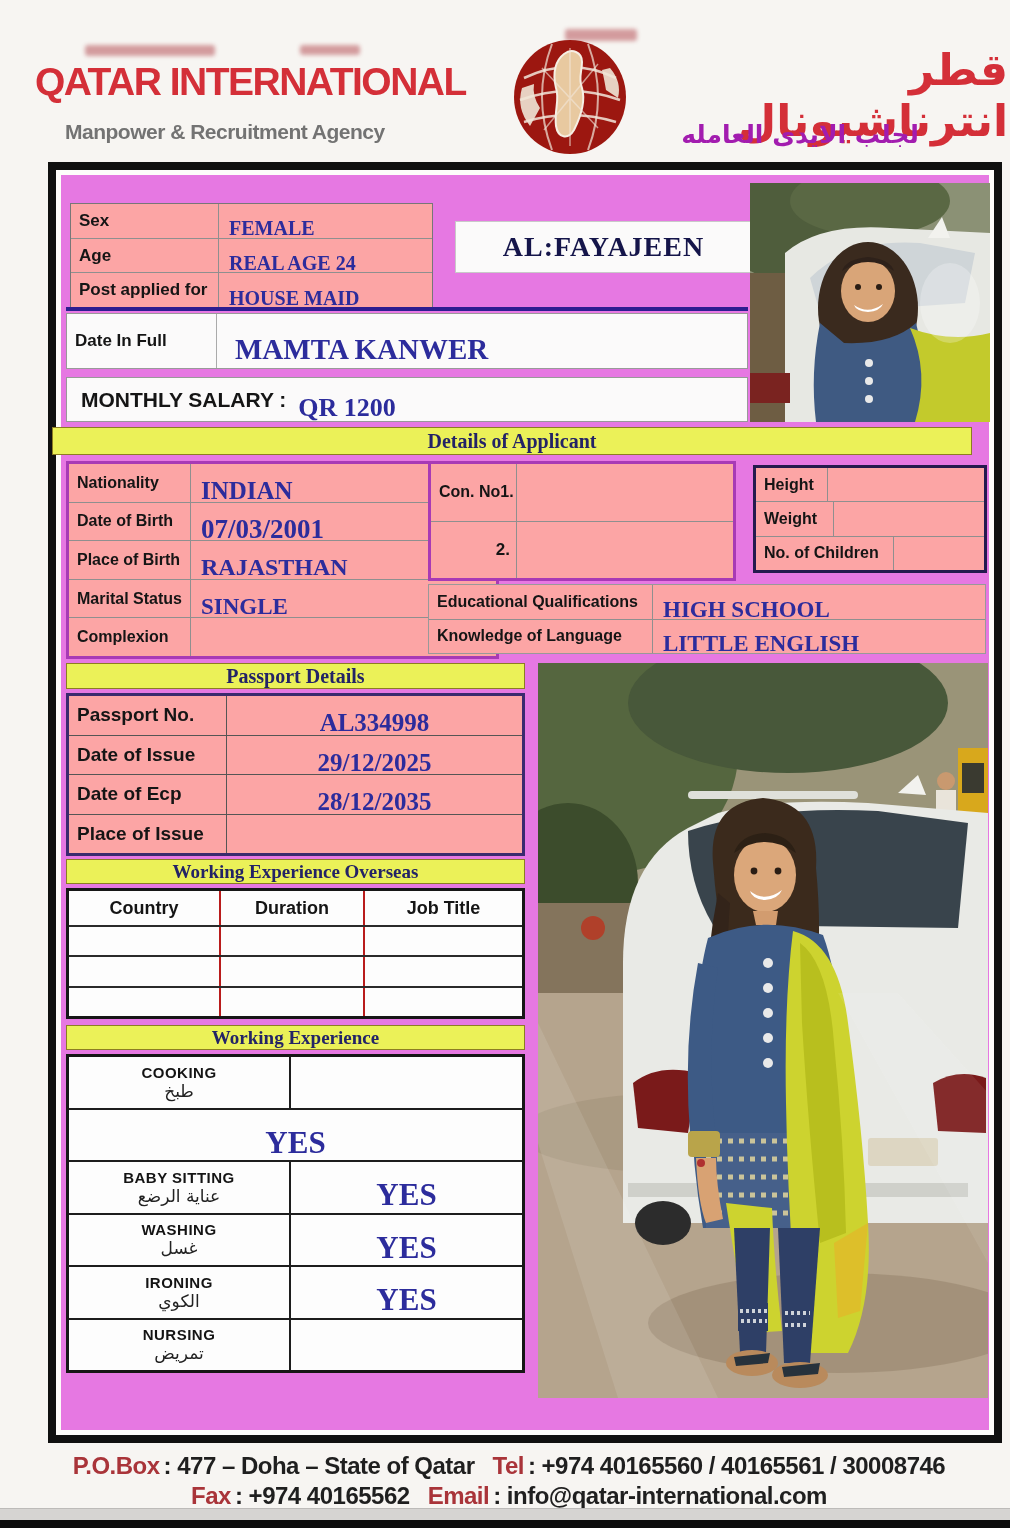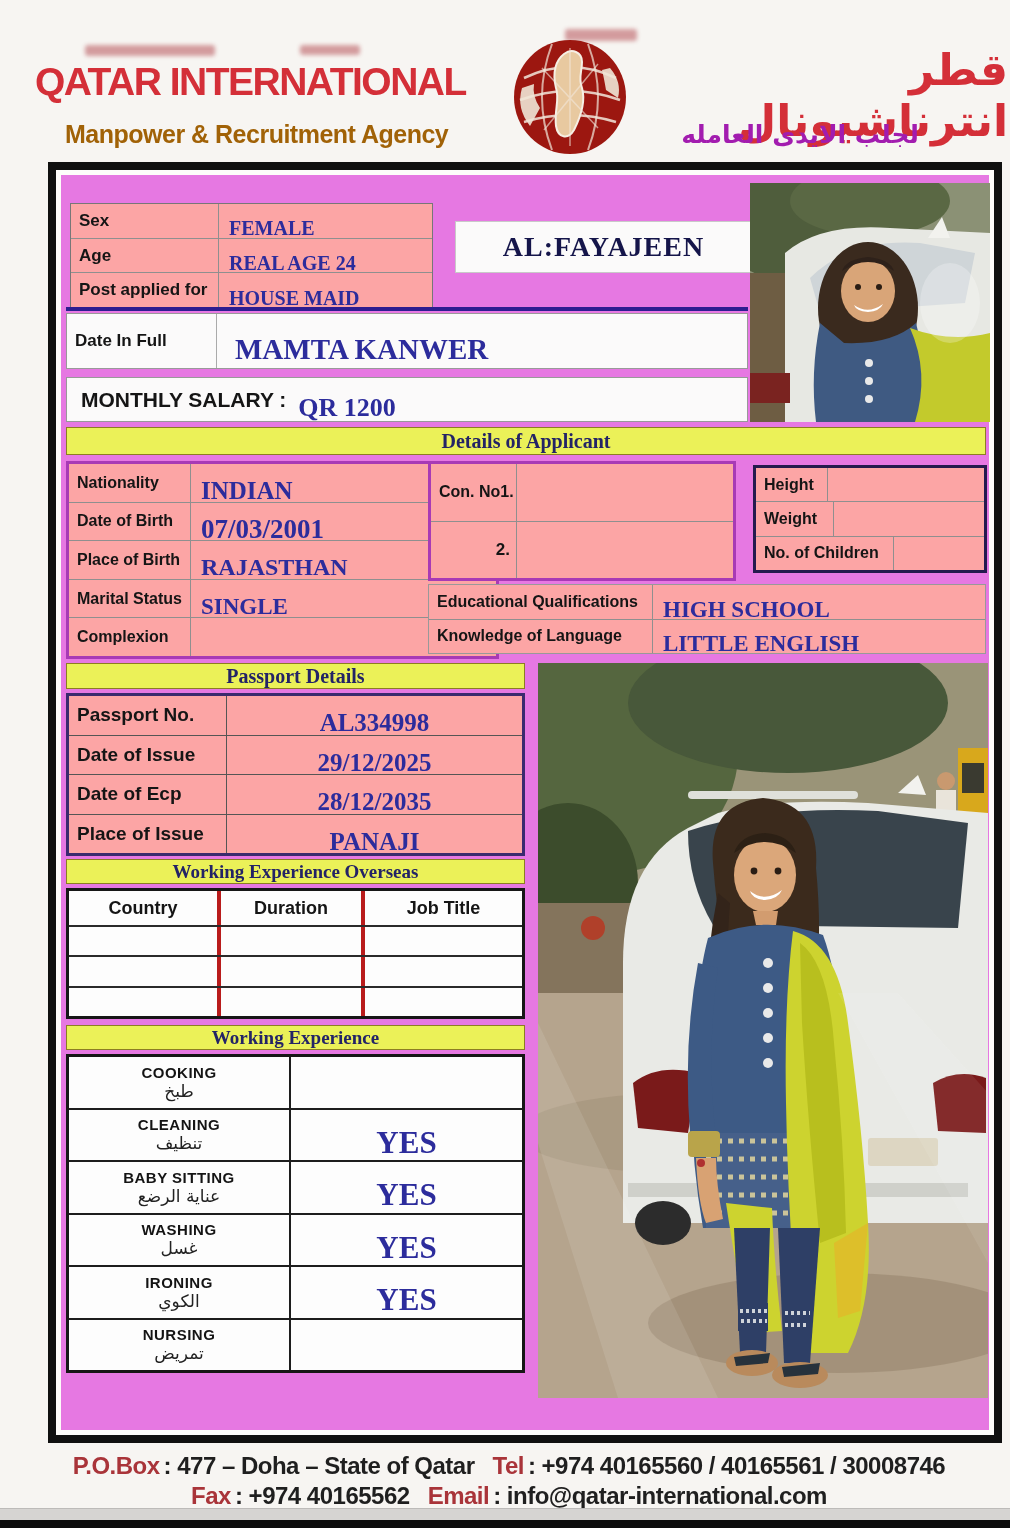--- a/index.html
+++ b/index.html
@@ -2,21 +2,21 @@
 <html><head>
 <meta charset="utf-8">
 <style>
   html,body{margin:0;padding:0;background:#e9e7e4;}
   .page{position:relative;width:1010px;height:1528px;background:#f7f5f2;overflow:hidden;
         font-family:"Liberation Sans",sans-serif;}
   .abs{position:absolute;}
 
   
   .brand-title{font-weight:bold;font-size:39px;letter-spacing:-1.5px;color:#d42f38;}
-  .brand-sub{font-weight:bold;font-size:25px;color:#a16207;letter-spacing:-0.5px;}
+  .brand-sub{font-weight:bold;font-size:21px;color:#737373;letter-spacing:-0.5px;}
   .brand-ar{font-weight:bold;font-size:44px;color:#d42f38;text-align:right;direction:rtl;
             font-family:"DejaVu Sans","Liberation Sans",sans-serif;}
   .brand-ar-sub{font-weight:bold;font-size:25px;color:#a21caf;text-align:center;direction:rtl;
             font-family:"DejaVu Sans","Liberation Sans",sans-serif;}
   .smudge{background:#a83038;opacity:.45;filter:blur(2px);border-radius:3px;}
 
   
   .frame{left:48px;top:162px;width:954px;height:1281px;background:#fdfcfa;
          border:8px solid #101010;box-sizing:border-box;}
   .pinkfill{position:absolute;left:5px;top:5px;right:5px;bottom:5px;background:#e678e2;}
@@ -35,21 +35,21 @@
           justify-content:center;font-family:"Liberation Serif","DejaVu Serif",serif;
           font-weight:bold;color:#232366;box-sizing:border-box;}
 
   .dark-border{border:3px solid #3a2a6e;}
   .purple-border{border:3px solid #a83ab5;}
   .black-border{border:3px solid #161616;}
 
   
   .ovs-row{display:flex;border-bottom:2px solid #2a2a2a;}
   .ovs-row:last-child{border-bottom:none;}
-  .ovs-cell{border-right:4px solid #b91c1c;box-sizing:border-box;display:flex;
+  .ovs-cell{border-right:2px solid #b91c1c;box-sizing:border-box;display:flex;
             align-items:center;justify-content:center;}
   .ovs-cell:last-child{border-right:none;}
 
   
   .skill-row{flex:1;display:flex;border-bottom:2px solid #1d1d1d;min-height:0;}
   .skill-row:last-child{border-bottom:none;}
   .skill-name{width:222px;flex:none;border-right:2px solid #1d1d1d;display:flex;
               flex-direction:column;align-items:center;justify-content:center;box-sizing:border-box;}
   .skill-en{font-weight:bold;font-size:15px;color:#141414;letter-spacing:.5px;}
   .skill-ar{font-size:17px;color:#222;direction:rtl;font-family:"DejaVu Sans",sans-serif;}
@@ -149,21 +149,21 @@
       <path d="M104,122 Q118,132 133,121 Q130,128 118,129 Q106,128 104,122 Z" fill="#fff"></path>
       <path d="M70,140 Q60,190 66,239 L172,239 Q178,185 166,140 Q142,162 94,160 Z" fill="#3f5a82"></path>
       <circle cx="119" cy="180" r="4" fill="#e9e9e9"></circle>
       <circle cx="119" cy="198" r="4" fill="#e9e9e9"></circle>
       <circle cx="119" cy="216" r="4" fill="#e9e9e9"></circle>
       <path d="M160,145 Q200,160 240,150 L240,239 L165,239 Q180,190 160,145 Z" fill="#c3ca2c"></path>
       <ellipse cx="200" cy="120" rx="30" ry="40" fill="#ffffff" opacity=".25"></ellipse>
     </svg>
   </div>
 
-  <div class="abs banner" style="left:66px;top:427px;width:920px;height:28px;font-size:20px;">Details of Applicant</div>
+  <div class="abs banner" style="left:52px;top:427px;width:920px;height:28px;font-size:20px;">Details of Applicant</div>
 
   <div class="abs kv-table purple-border" style="left:66px;top:461px;width:433px;height:198px;">
     <div class="kv-row">
       <div class="kv-label lbl" style="width:122px;font-size:16px;">Nationality</div>
       <div class="kv-value val" style="font-size:25px;">INDIAN</div>
     </div>
     <div class="kv-row">
       <div class="kv-label lbl" style="width:122px;font-size:16px;">Date of Birth</div>
       <div class="kv-value val" style="font-size:27px;">07/03/2001</div>
     </div>
@@ -227,21 +227,20 @@
     <div class="kv-row" style="border-color:#555;">
       <div class="kv-label lbl" style="width:158px;font-size:19px;border-color:#555;">Date of Issue</div>
       <div class="kv-value val" style="font-size:25px;justify-content:center;padding-left:0;">29/12/2025</div>
     </div>
     <div class="kv-row" style="border-color:#555;">
       <div class="kv-label lbl" style="width:158px;font-size:19px;border-color:#555;">Date of Ecp</div>
       <div class="kv-value val" style="font-size:25px;justify-content:center;padding-left:0;">28/12/2035</div>
     </div>
     <div class="kv-row" style="border-color:#555;">
       <div class="kv-label lbl" style="width:158px;font-size:19px;border-color:#555;">Place of Issue</div>
-      <div class="kv-value val" style="font-size:25px;justify-content:center;padding-left:0;">PANAJI</div>
     </div>
   </div>
 
   <div class="abs banner" style="left:66px;top:859px;width:459px;height:25px;font-size:19px;">Working Experience Overseas</div>
   <div class="abs black-border" style="left:66px;top:888px;width:459px;height:131px;background:#fdfdfd;
        display:flex;flex-direction:column;box-sizing:border-box;">
     <div class="ovs-row" style="height:34px;flex:none;">
       <div class="ovs-cell lbl" style="width:152px;font-size:18px;">Country</div>
       <div class="ovs-cell lbl" style="width:144px;font-size:18px;">Duration</div>
       <div class="ovs-cell lbl" style="flex:1;font-size:18px;">Job Title</div>
@@ -267,24 +266,20 @@
   <div class="abs black-border" style="left:66px;top:1054px;width:459px;height:319px;background:#fdfdfd;
        display:flex;flex-direction:column;box-sizing:border-box;">
     <div class="skill-row">
       <div class="skill-name">
         <span class="skill-en">COOKING</span>
         <span class="skill-ar">طبخ</span>
       </div>
       <div class="skill-val val" style="font-size:31px;"></div>
     </div>
     <div class="skill-row">
-      <div class="skill-name">
-        <span class="skill-en">CLEANING</span>
-        <span class="skill-ar">تنظيف</span>
-      </div>
       <div class="skill-val val" style="font-size:31px;">YES</div>
     </div>
     <div class="skill-row">
       <div class="skill-name">
         <span class="skill-en">BABY SITTING</span>
         <span class="skill-ar">عناية الرضع</span>
       </div>
       <div class="skill-val val" style="font-size:31px;">YES</div>
     </div>
     <div class="skill-row">

